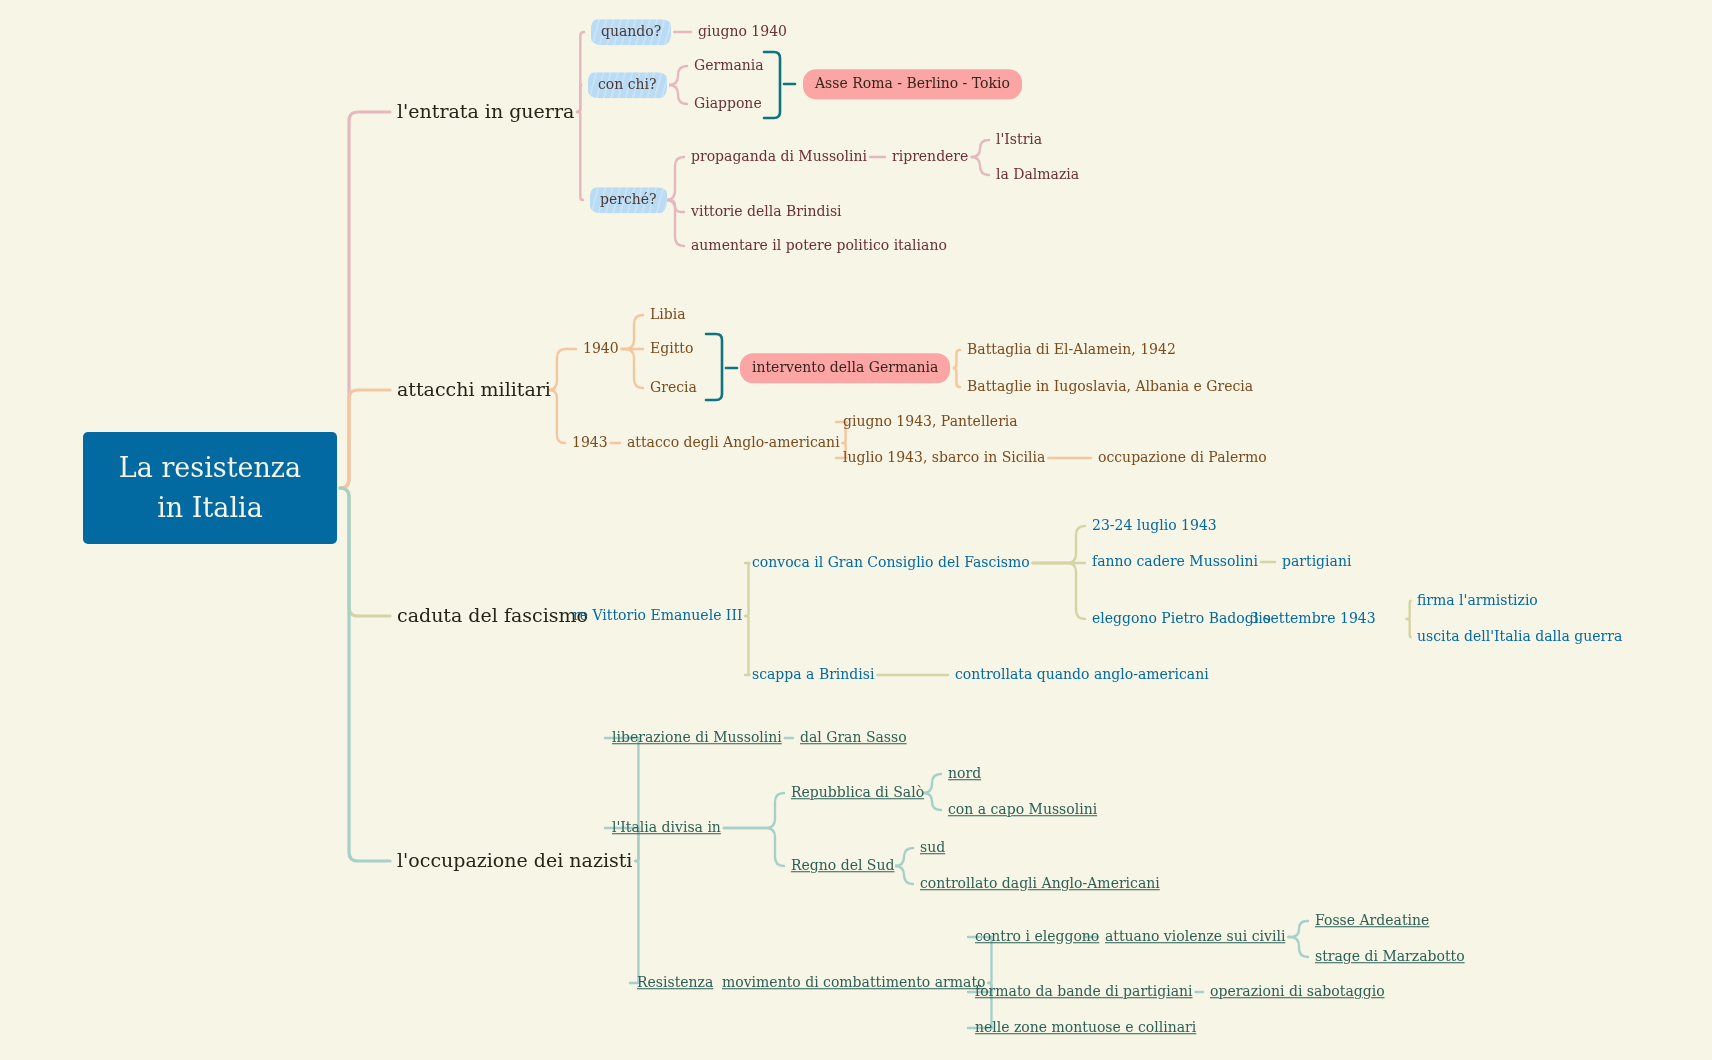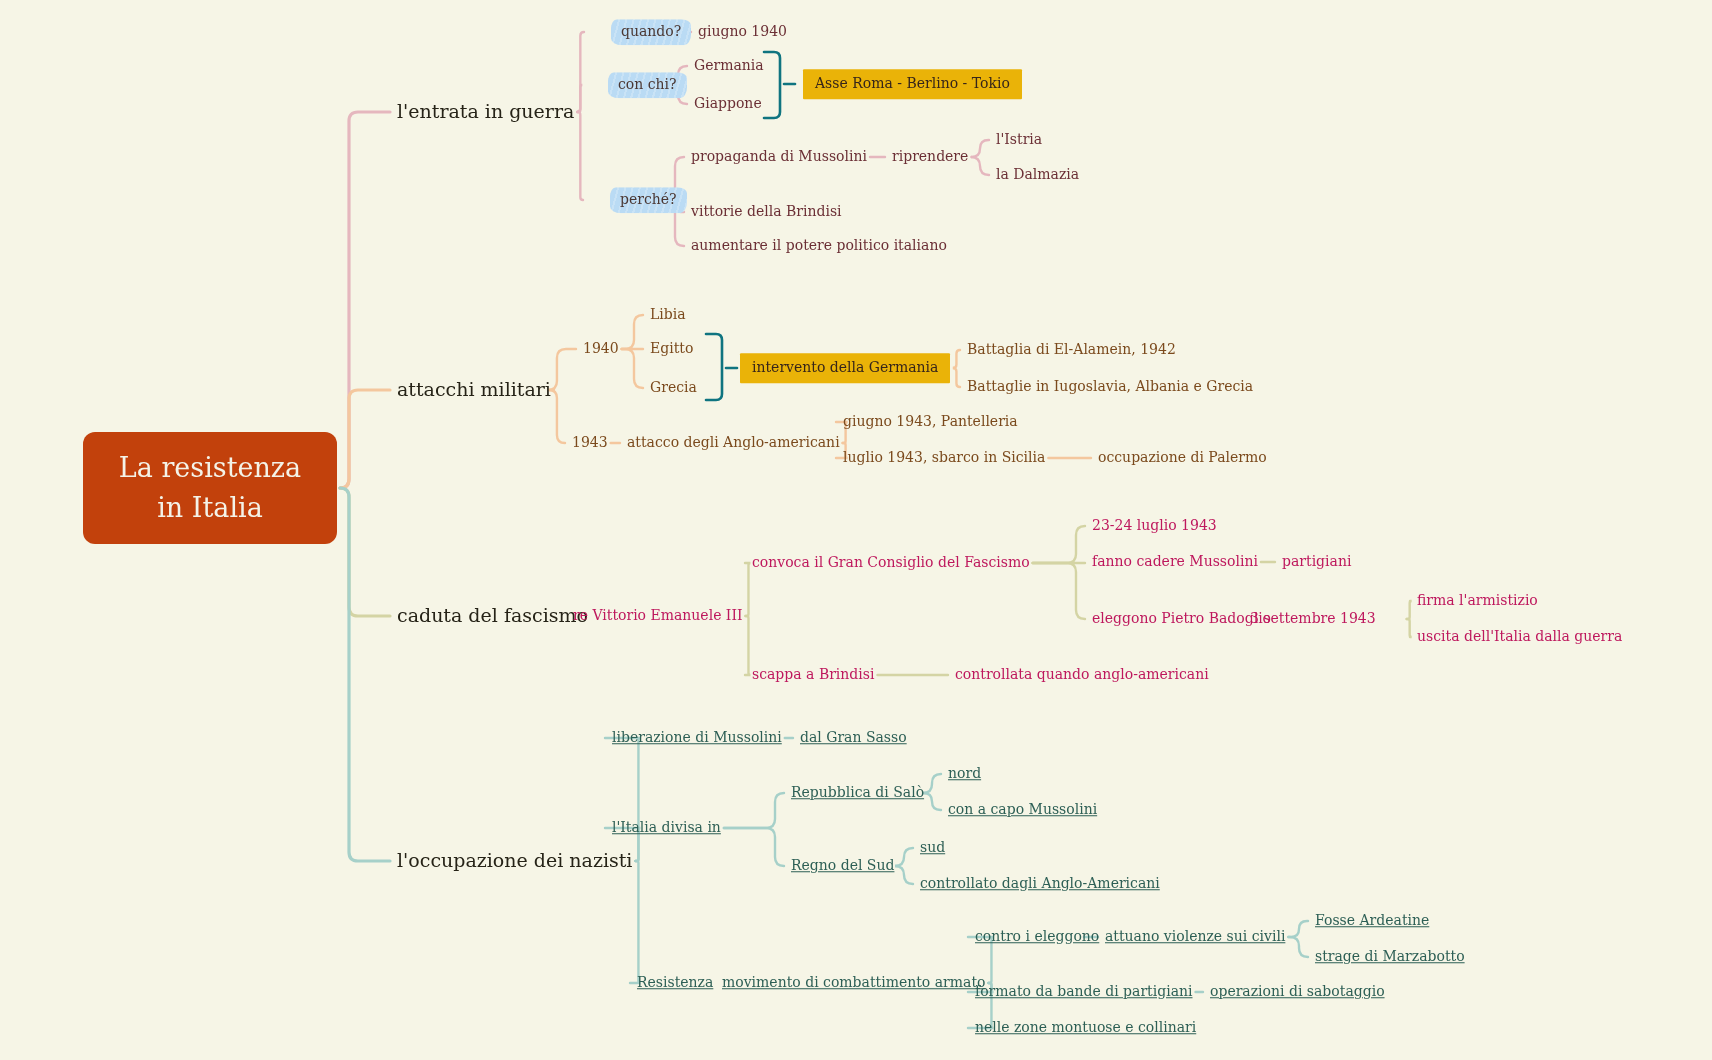--- a/index.html
+++ b/index.html
@@ -4,28 +4,28 @@
 <style>
   html,body{margin:0;padding:0;background:#f6f5e6;}
   #canvas{position:relative;width:1712px;height:1060px;overflow:hidden;
           font-family:"DejaVu Serif", serif;}
   #edges{position:absolute;left:0;top:0;z-index:1;}
   .node{position:absolute;transform:translateY(-50%);white-space:nowrap;z-index:2;
         font-size:14px;line-height:1.25;}
   .l1{font-size:19px;color:#262317;}
   .b1{color:#6b2f35;}
   .b2{color:#7b4a1d;}
-  .b3{color:#be185d;}
+  .b3{color:#0369a1;}
   .b4{color:#2d5f55;text-decoration:underline;}
   .hl{background:#badbf4;padding:4px 10px;border-radius:6px 10px 7px 11px/9px 6px 11px 7px;
       color:#4a3733;
-      background-image:repeating-linear-gradient(105deg, rgba(255,255,255,.22) 0 2px, rgba(0,0,0,0) 2px 7px);margin-left:20px;}
-  .callout{background:#eab308;color:#36251a;padding:6px 12px;border-radius:1px;}
-  #rootbox{position:absolute;left:83px;top:432px;width:254px;height:112px;background:#c2410c;
-           border-radius:12px;display:flex;flex-direction:column;align-items:center;justify-content:center;
+      background-image:repeating-linear-gradient(105deg, rgba(255,255,255,.22) 0 2px, rgba(0,0,0,0) 2px 7px);}
+  .callout{background:#fca5a5;color:#36251a;padding:6px 12px;border-radius:13px;}
+  #rootbox{position:absolute;left:83px;top:432px;width:254px;height:112px;background:#0369a1;
+           border-radius:5px;display:flex;flex-direction:column;align-items:center;justify-content:center;
            z-index:2;color:#f4f3e8;font-size:27px;line-height:1.5;}
 </style>
 </head>
 <body>
 
 <div id="canvas">
   <svg id="edges" width="1712" height="1060">
       <path d="M 340 488 H 340 Q 349 488 349 479 V 121 Q 349 112 358 112 H 390" stroke="#e5b7be" stroke-width="3.2" fill="none" stroke-linecap="round"></path>
       <path d="M 340 488 H 340 Q 349 488 349 479 V 399 Q 349 390 358 390 H 390" stroke="#f4c79e" stroke-width="3.2" fill="none" stroke-linecap="round"></path>
       <path d="M 340 488 H 340 Q 349 488 349 497 V 607 Q 349 616 358 616 H 390" stroke="#d4d4a4" stroke-width="3.2" fill="none" stroke-linecap="round"></path>

